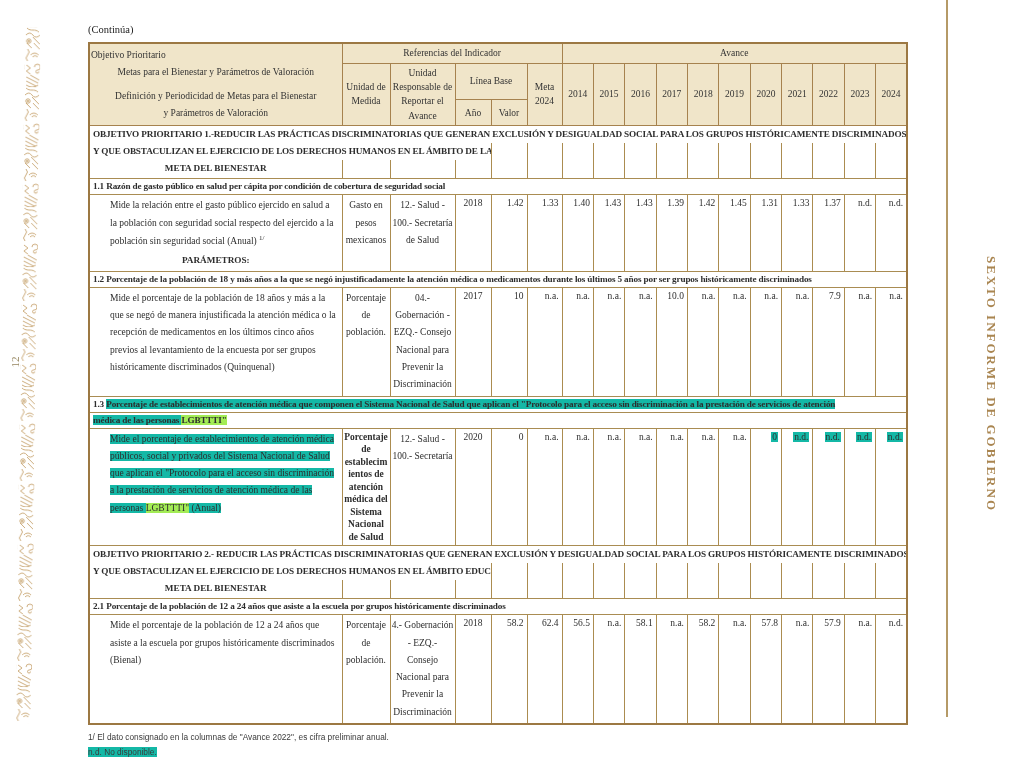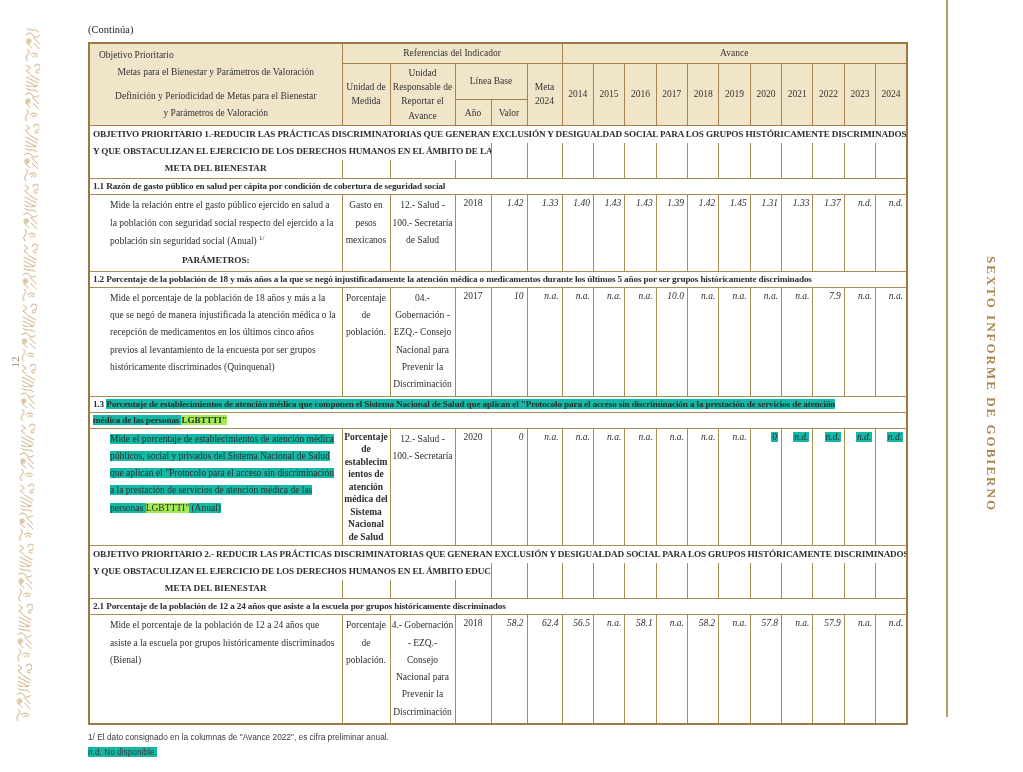--- a/index.html
+++ b/index.html
@@ -24,21 +24,21 @@
   .doc-title{font-size:13.5px;font-weight:bold;color:#101010;}
   .continua{font-size:10.5px;color:#222222;}
 
   table.main{border-collapse:collapse;table-layout:fixed;width:820px;border:2px solid #9c7843;}
   col.c-desc{width:253px}col.c-unidad{width:48px}col.c-resp{width:65px}
   col.c-ano{width:36px}col.c-valor{width:36px}col.c-meta{width:35px}
 
   thead th{background:#f0e5c9;border:1.5px solid #a6824e;font-weight:normal;font-size:9.5px;
     color:#333333;vertical-align:middle;padding:1px;line-height:1.5;}
   tr.h1{height:20px}tr.h2{height:34px}tr.h3{height:26px}
-  th.obj-head{text-align:center;padding:3px 9px;vertical-align:top;margin-left:11px;}
+  th.obj-head{text-align:center;padding:3px 1px;vertical-align:top;margin-left:11px;}
   th.obj-head div{line-height:1.8;font-size:9.5px;}
   th.obj-head .l1{text-align:left;}
   th.obj-head .l3{margin-top:7px;}
 
   tbody td{border-left:1px solid #ab8c50;border-right:1px solid #ab8c50;font-size:9.5px;
     color:#2d2d2d;vertical-align:top;}
   tr.band{height:17px}
   td.band-cell{font-weight:bold;font-size:9.2px;letter-spacing:-0.15px;white-space:nowrap;
     overflow:hidden;padding:3px 0 0 3px;}
   tr.band.btop td{border-top:1px solid #a98c52;}
@@ -47,21 +47,21 @@
   tr.titlerow td{border-top:1px solid #a98c52;border-bottom:1px solid #a98c52;font-weight:bold;
     font-size:9.2px;letter-spacing:-0.15px;white-space:nowrap;overflow:hidden;
     padding:2px 0 1px 3px;height:12px;}
   tr.titlerow.notop td{border-top:none;}
   tr.datarow td{border-top:1px solid #a98c52;}
   td.desc{padding:2px 5px 2px 20px;line-height:1.82;text-align:left;}
   td.unidad,td.resp{text-align:center;line-height:1.82;padding:2px 1px;
     word-break:break-word;overflow-wrap:anywhere;}
   td.unidad.tight{line-height:1.32;font-weight:bold;}
   td.ano{text-align:center;padding-top:3px;}
-  td.num{text-align:right;padding:3px 3px 0 0;font-style:italic;}
+  td.num{text-align:right;padding:3px 3px 0 0;}
   .hl1{background:#14b8a6;}
   .hl2{background:#a3ec55;}
   td.num .hl1{padding:0 1px;}
   sup{font-size:7px;}
 
   .footnotes{margin-top:6px;font-family:"Liberation Sans",sans-serif;font-size:8.3px;
     color:#3a3a3a;line-height:1.65;}
   .fn{margin-bottom:1px;}
 </style>
 </head>

